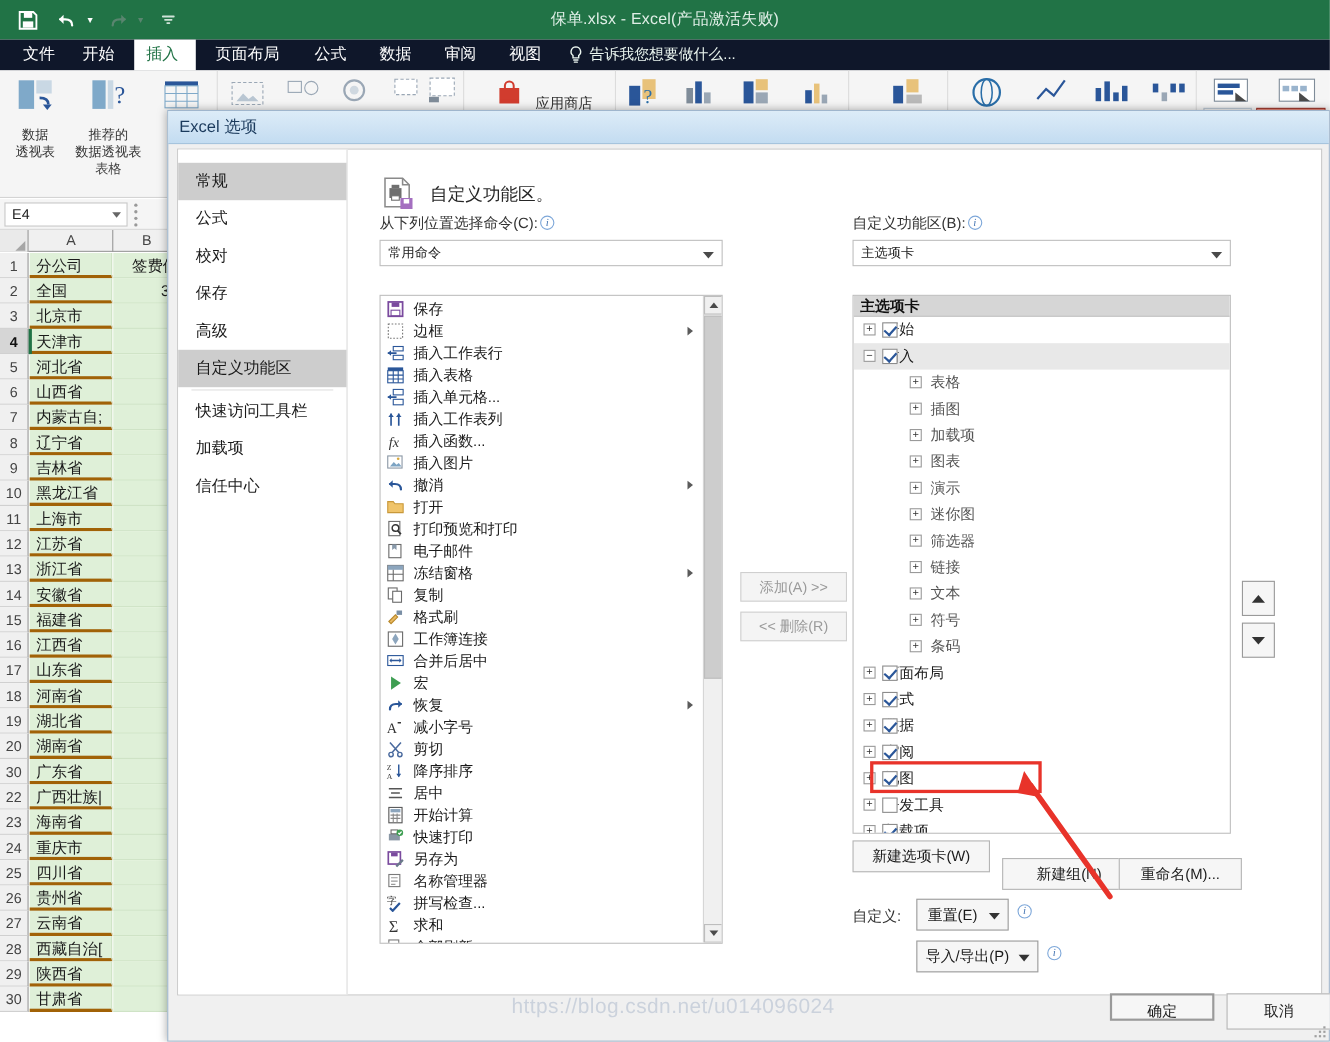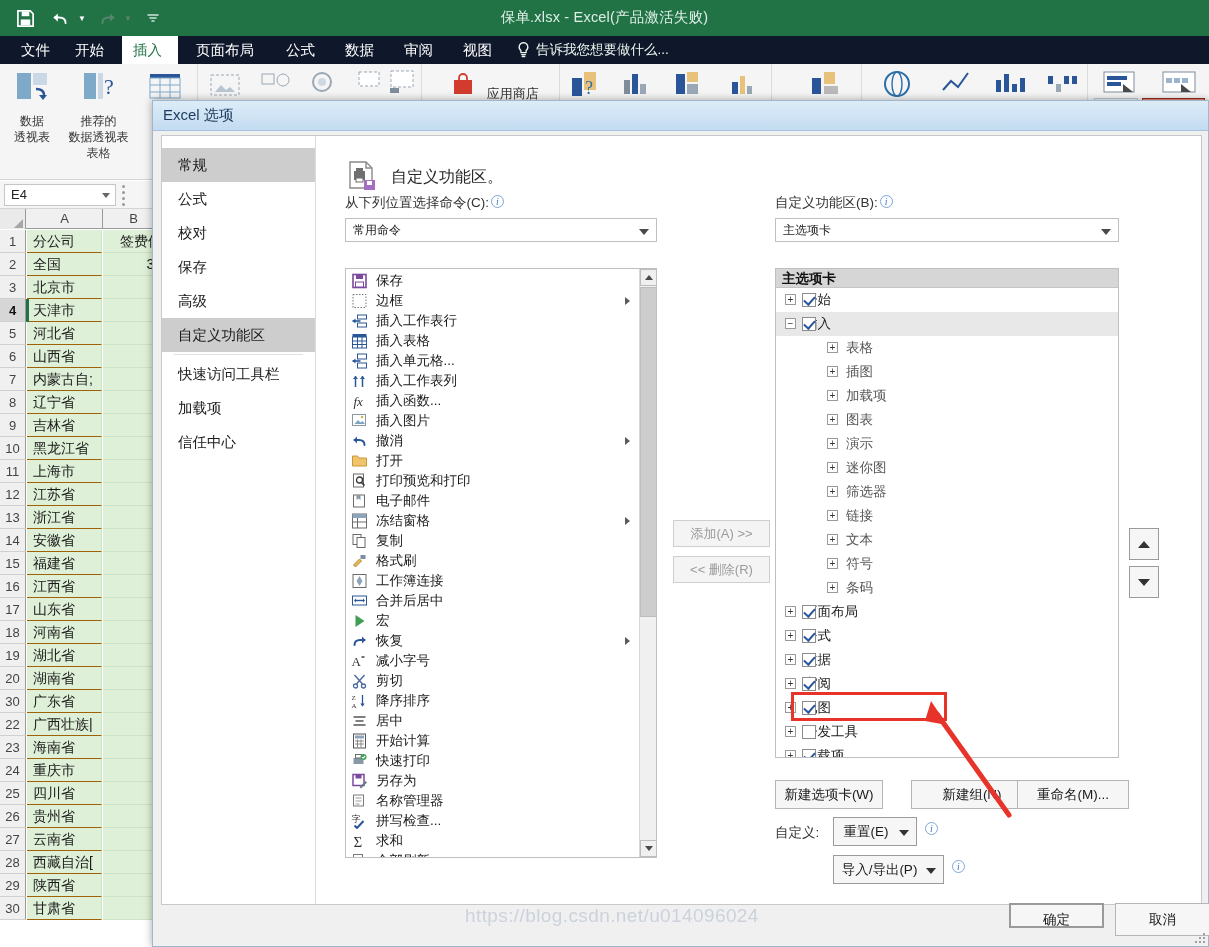--- a/index.html
+++ b/index.html
@@ -59,21 +59,21 @@
   .fbar-sep { position:absolute; left:122px; top:4px; width:3px; height:20px; }
   .fbar-sep i { display:block; width:3px; height:3px; background:#999; margin-bottom:3px; border-radius:50%; }
 
   
   .grid { position:absolute; left:0; top:209px; width:1209px; height:738px; background:#fff; overflow:hidden; }
   .col-head { position:absolute; left:0; top:0; height:20px; width:1209px; background:#f0f0f0; border-bottom:1px solid #9a9a9a; }
   .corner { position:absolute; left:0; top:0; width:26px; height:20px; background:#eaeaea; border-right:1px solid #9a9a9a; }
   .corner:after { content:""; position:absolute; right:2px; bottom:1px; border-left:9px solid transparent; border-bottom:9px solid #a6a6a6; }
   .ch { position:absolute; top:0; height:20px; line-height:20px; text-align:center; font-size:13px; color:#444; border-right:1px solid #9a9a9a; }
   .rh { position:absolute; left:0; width:26px; height:23px; line-height:23px; text-align:center; font-size:13px; color:#444; background:#f0f0f0; border-bottom:1px solid #d0d0d0; border-right:1px solid #9a9a9a; }
-  .cellA { position:absolute; left:27px; width:75px; height:23px; line-height:23px; font-size:14px; color:#1a1a1a; padding-left:6px; background:#dff0d8; border-bottom:1px solid #a16207; border-right:1px solid #cfe3c6; white-space:nowrap; overflow:hidden; }
+  .cellA { position:absolute; left:27px; width:75px; height:23px; line-height:23px; font-size:14px; color:#1a1a1a; padding-left:6px; background:#dff0d8; border-bottom:3px solid #a16207; border-right:1px solid #cfe3c6; white-space:nowrap; overflow:hidden; }
   .cellB { position:absolute; left:103px; width:62px; height:23px; line-height:23px; font-size:14px; color:#1a1a1a; text-align:right; padding-right:3px; background:#dff0d8; border-bottom:1px solid #cfe3c6; white-space:nowrap; overflow:hidden; }
   .rh.sel { background:#d6d6d6; color:#111; font-weight:bold; }
   .selmark { position:absolute; left:26px; width:3px; height:23px; background:#217346; }
 
   
   #options-dialog {
     position:absolute; left:152px; top:100px; width:1057px; height:847px;
     background:#f0f0f0;
     border:1px solid #9fb6cd;
     box-shadow:0 0 8px rgba(0,0,0,.35);
@@ -720,21 +720,21 @@
           </div>
       </div>
 
       <div class="move-btn" style="position:absolute;left:812px;top:392px;">
         <span style="border-left:6px solid transparent;border-right:6px solid transparent;border-bottom:7px solid #333;"></span>
       </div>
       <div class="move-btn" style="position:absolute;left:812px;top:430px;">
         <span style="border-left:6px solid transparent;border-right:6px solid transparent;border-top:7px solid #333;"></span>
       </div>
 
-      <div class="btn" style="position:absolute;left:458px;top:644px;width:108px;">新建选项卡(W)</div>
+      <div class="btn" style="position:absolute;left:458px;top:628px;width:125px;">新建选项卡(W)</div>
       <div class="btn" style="position:absolute;left:594px;top:644px;width:122px;">新建组(N)</div>
       <div class="btn" style="position:absolute;left:700px;top:644px;width:112px;">重命名(M)...</div>
 
       <div class="lbl-row" style="position:absolute;left:458px;top:688px;">自定义:</div>
       <div class="btn dropdown" style="position:absolute;left:516px;top:681px;width:84px;">
         <span>重置(E)</span>
         <span class="arr"></span>
       </div>
       <span class="info-i" style="position:absolute;left:606px;top:686px;">i</span>
 

